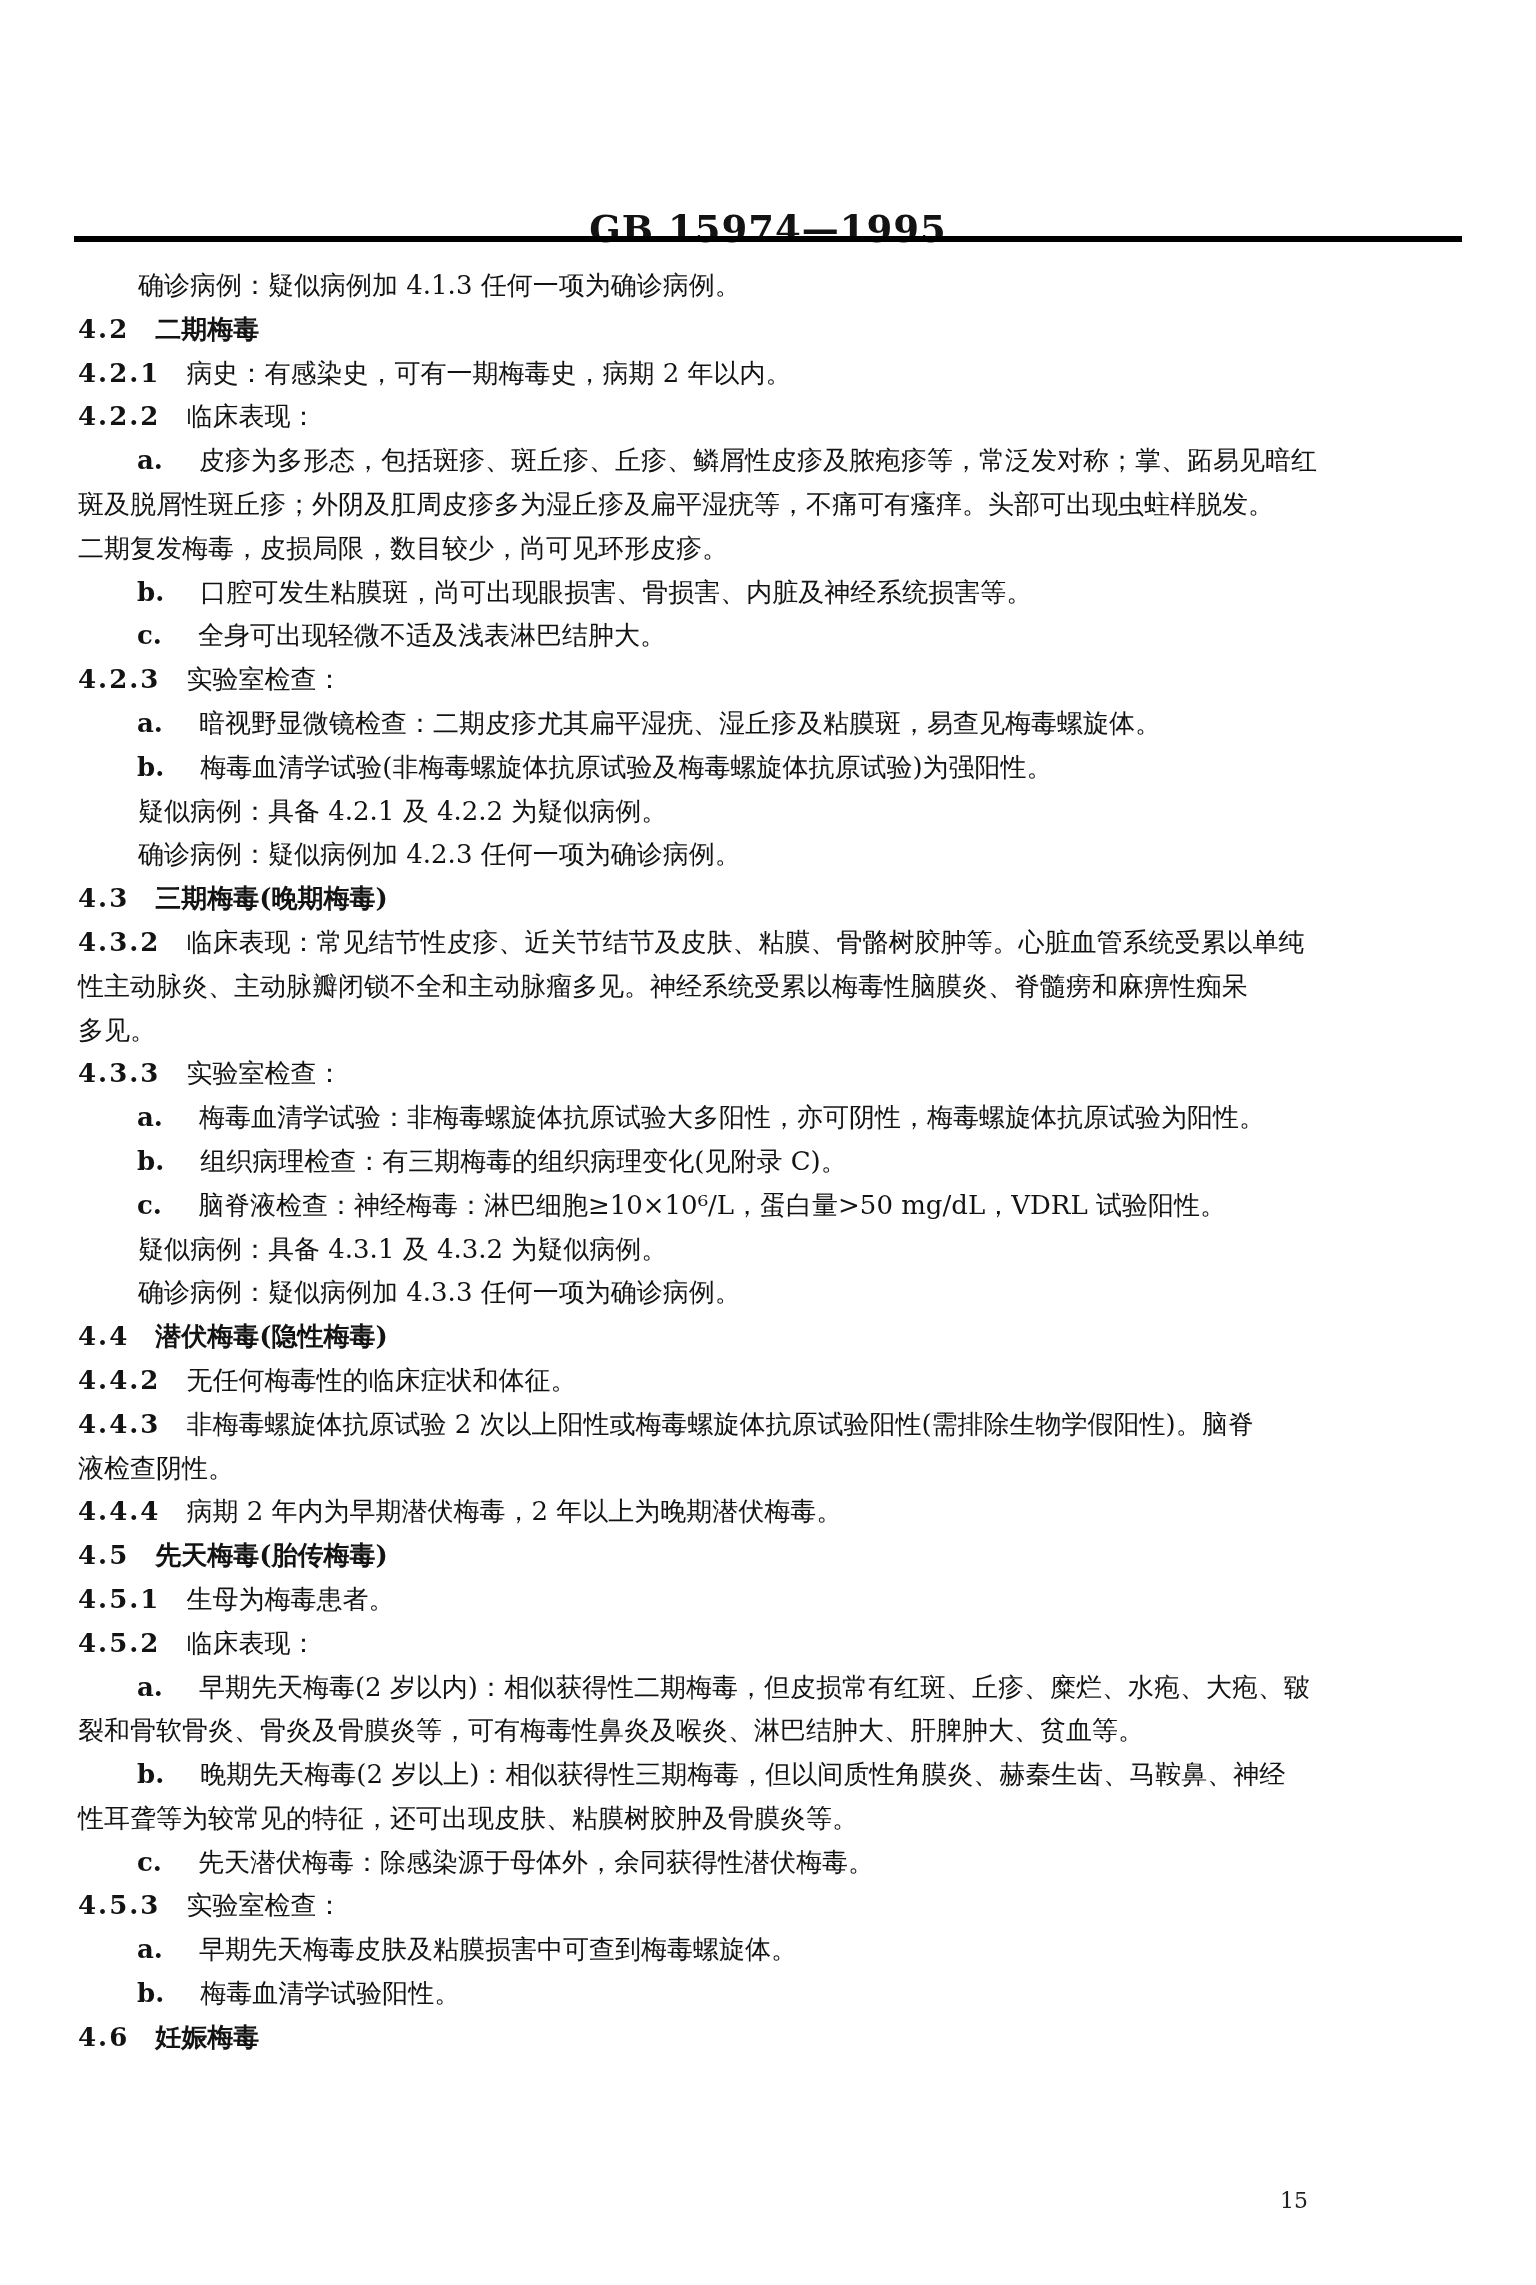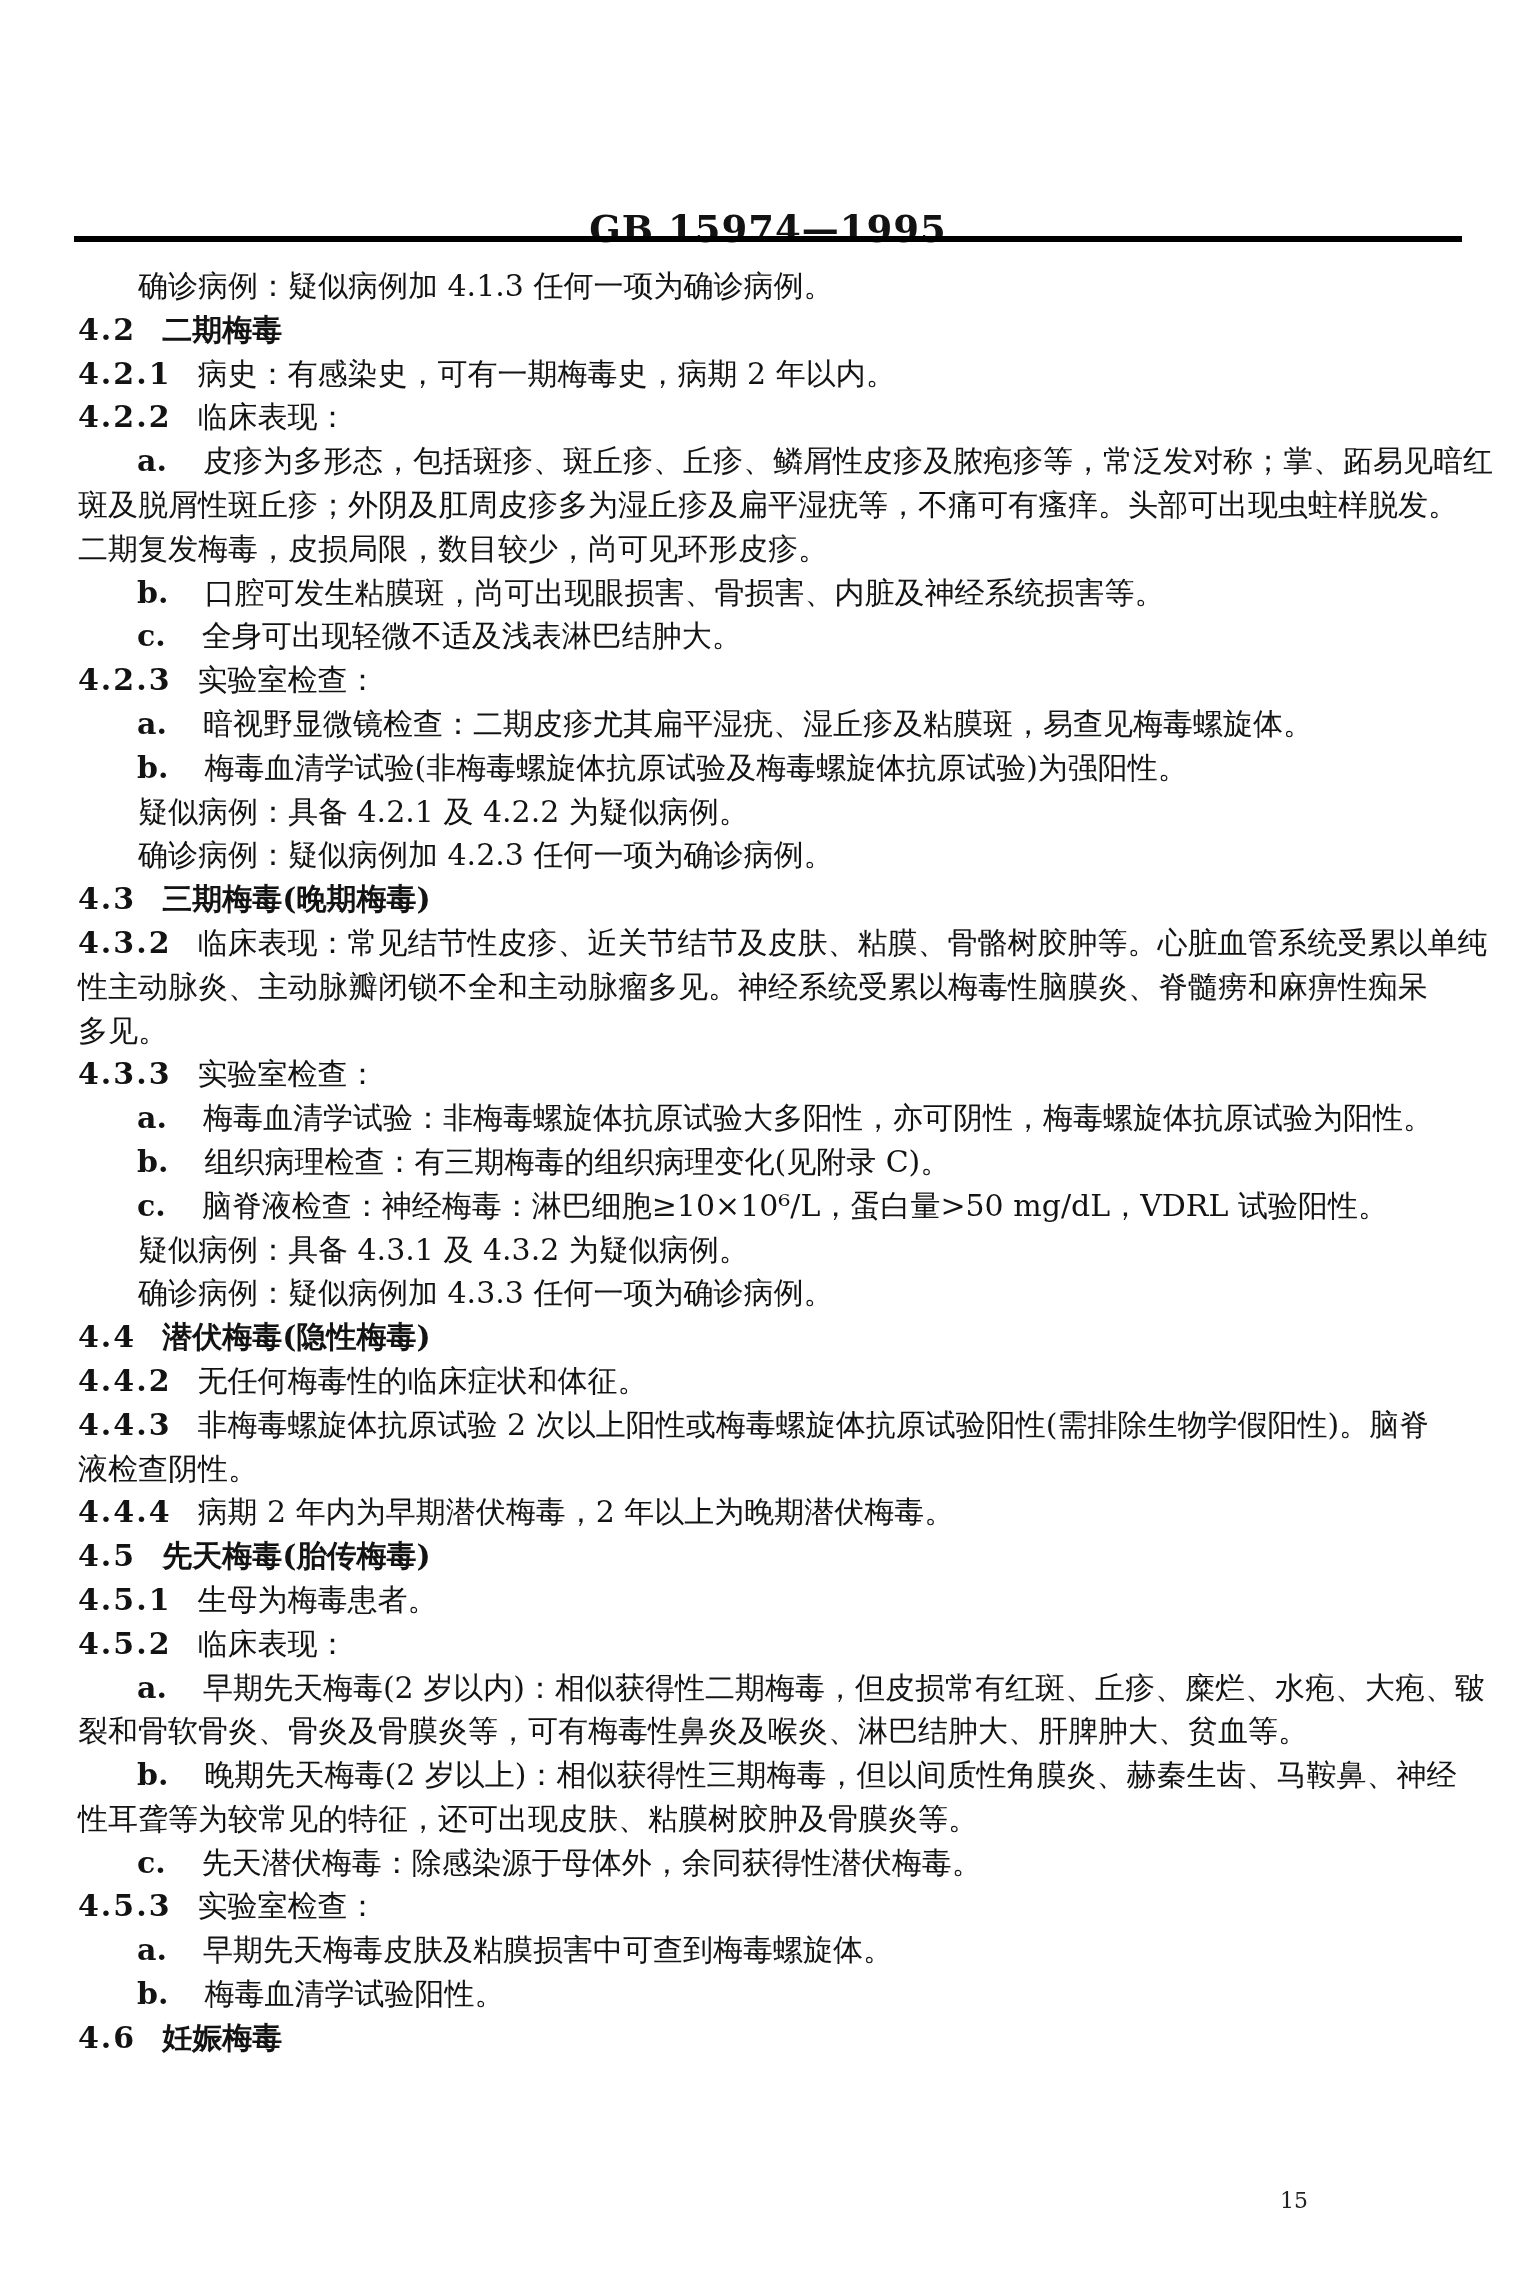--- a/index.html
+++ b/index.html
@@ -33,21 +33,21 @@
     left: 74px;
     width: 1388px;
     height: 6px;
     background: #000000;
   }
   .content {
     position: absolute;
     top: 264px;
     left: 78px;
     width: 1400px;
-    font-size: 30px;
+    font-size: 26px;
   }
   .line {
     height: 43.8px;
     line-height: 43.8px;
     white-space: nowrap;
   }
   .paragraph { padding-left: 60px; }
   .continuation { padding-left: 0; }
   .heading2 .num,
   .heading3 .num {

